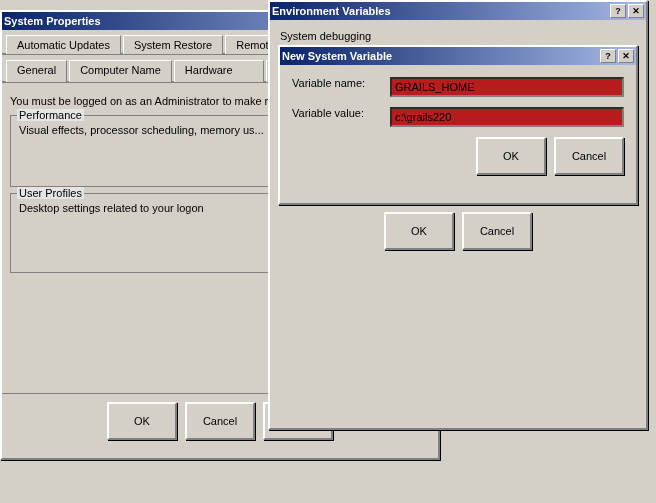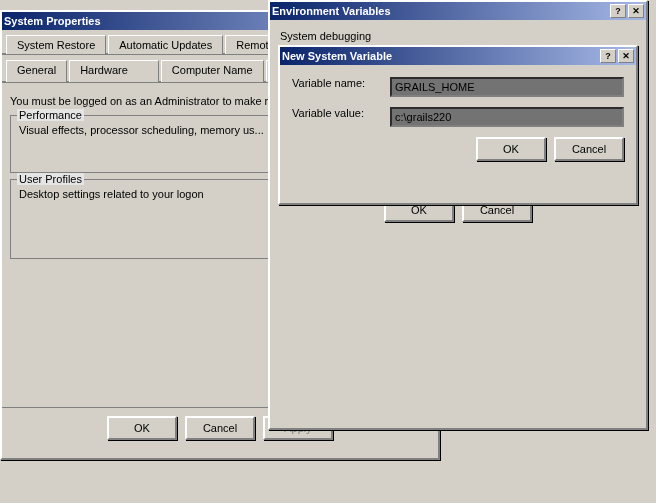--- a/index.html
+++ b/index.html
@@ -134,21 +134,21 @@
       right: 0;
       display: flex;
       justify-content: center;
       gap: 8px;
       padding: 8px 0;
       border-top: 1px solid #808080;
     }
 
     .win-btn {
       min-width: 70px;
-      height: 24px;
+      height: 38px;
       background: #d4d0c8;
       border: 2px solid;
       border-color: #ffffff #808080 #808080 #ffffff;
       box-shadow: 1px 1px 0 #000;
       font-size: 11px;
       cursor: pointer;
       padding: 2px 8px;
       display: flex;
       align-items: center;
       justify-content: center;
@@ -241,21 +241,21 @@
     .nsv-label {
       width: 90px;
       font-size: 11px;
       text-align: left;
     }
 
     .nsv-input {
       flex: 1;
       height: 20px;
       border: 2px inset #808080;
-      background: #737373;
+      background: #b91c1c;
       font-size: 11px;
       padding: 1px 3px;
       font-family: Tahoma, Arial, sans-serif;
     }
 
     .nsv-buttons {
       display: flex;
       justify-content: flex-end;
       gap: 8px;
       margin-top: 4px;
@@ -274,28 +274,28 @@
       <span>System Properties</span>
     </div>
     <div class="title-bar-buttons">
       <div class="title-btn">_</div>
       <div class="title-btn">□</div>
       <div class="title-btn">✕</div>
     </div>
   </div>
 
   <div class="tab-bar">
+    <div class="tab">Automatic Updates</div>
     <div class="tab">System Restore</div>
-    <div class="tab">Automatic Updates</div>
     <div class="tab" style="padding-right:60px;">Remote</div>
   </div>
   <div class="tab-bar" style="border-bottom: 2px solid #808080; padding-bottom:0;">
     <div class="tab">General</div>
+    <div class="tab">Computer Name</div>
     <div class="tab" style="padding-right:30px;">Hardware</div>
-    <div class="tab">Computer Name</div>
     <div class="tab active">Advanced</div>
   </div>
 
   <div class="content-area">
     <p class="info-text">You must be logged on as an Administrator to make most of these changes.</p>
 
     <div class="group-box">
       <span class="group-label">Performance</span>
       <div class="group-content">Visual effects, processor scheduling, memory us...</div>
       <div style="display:flex;justify-content:flex-end;margin-top:4px;">

